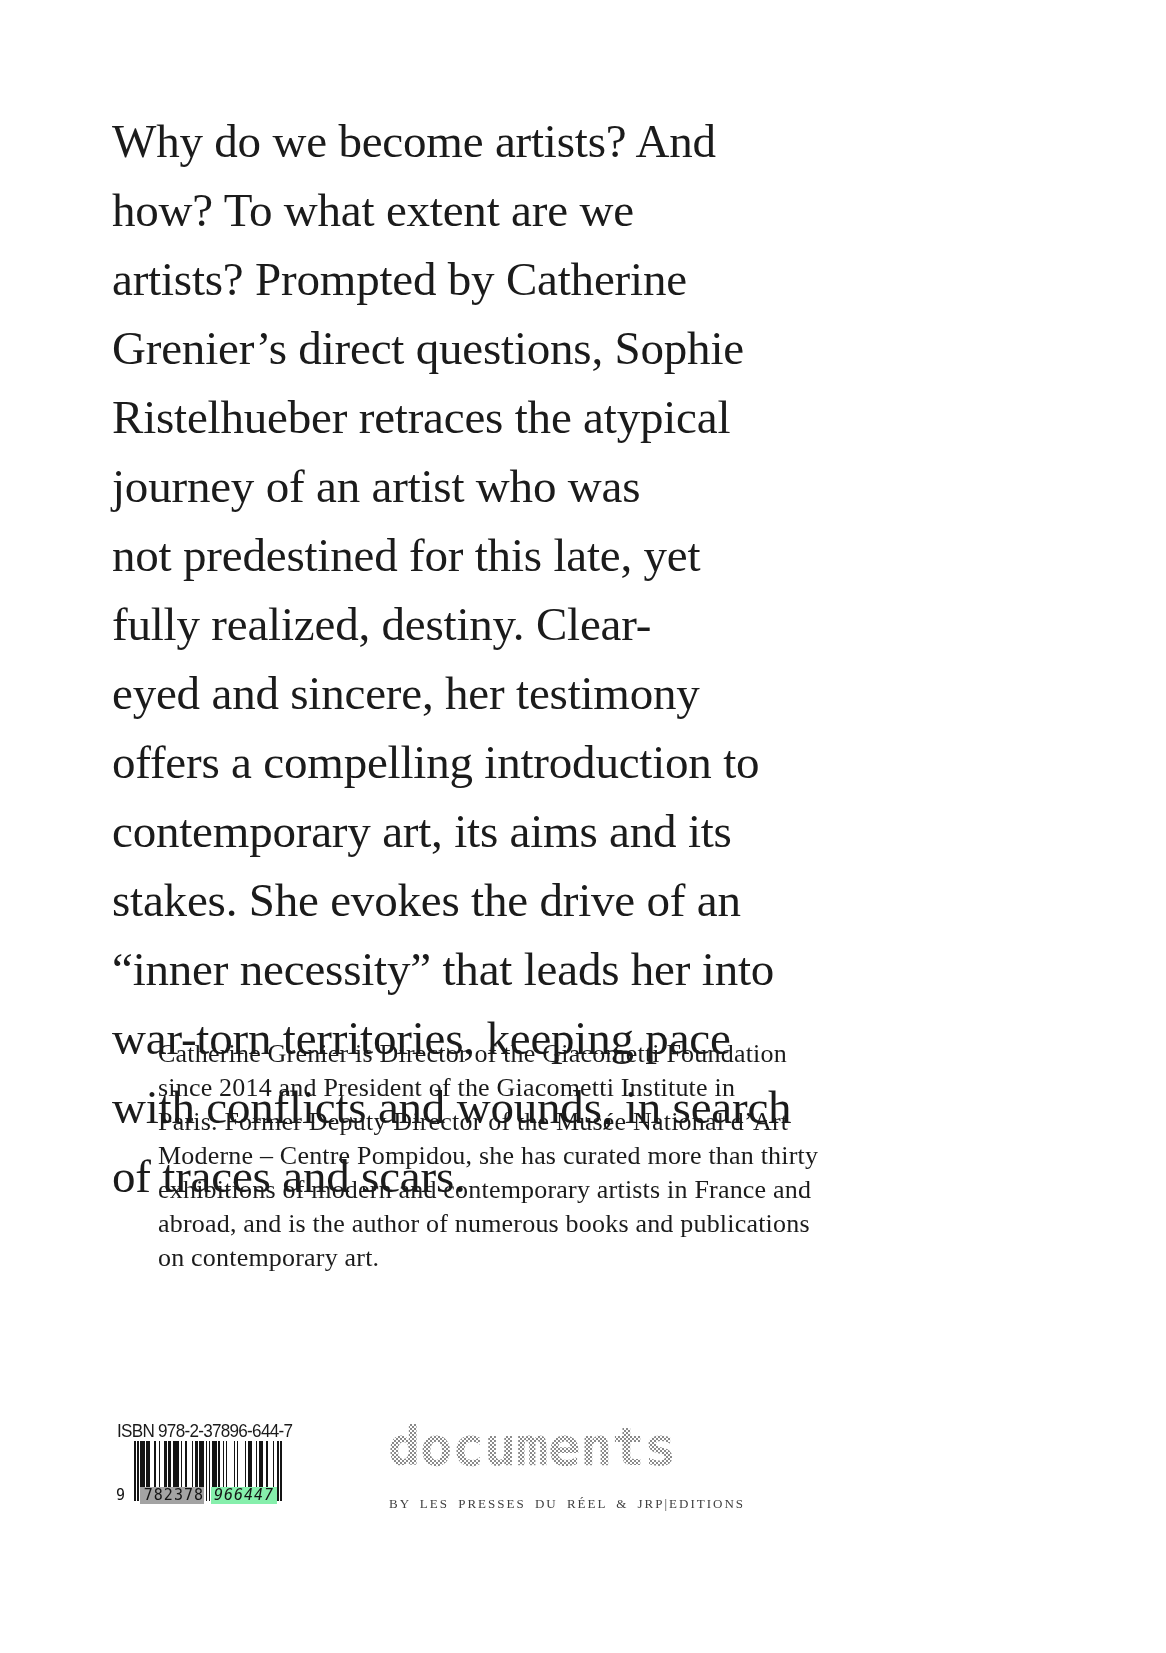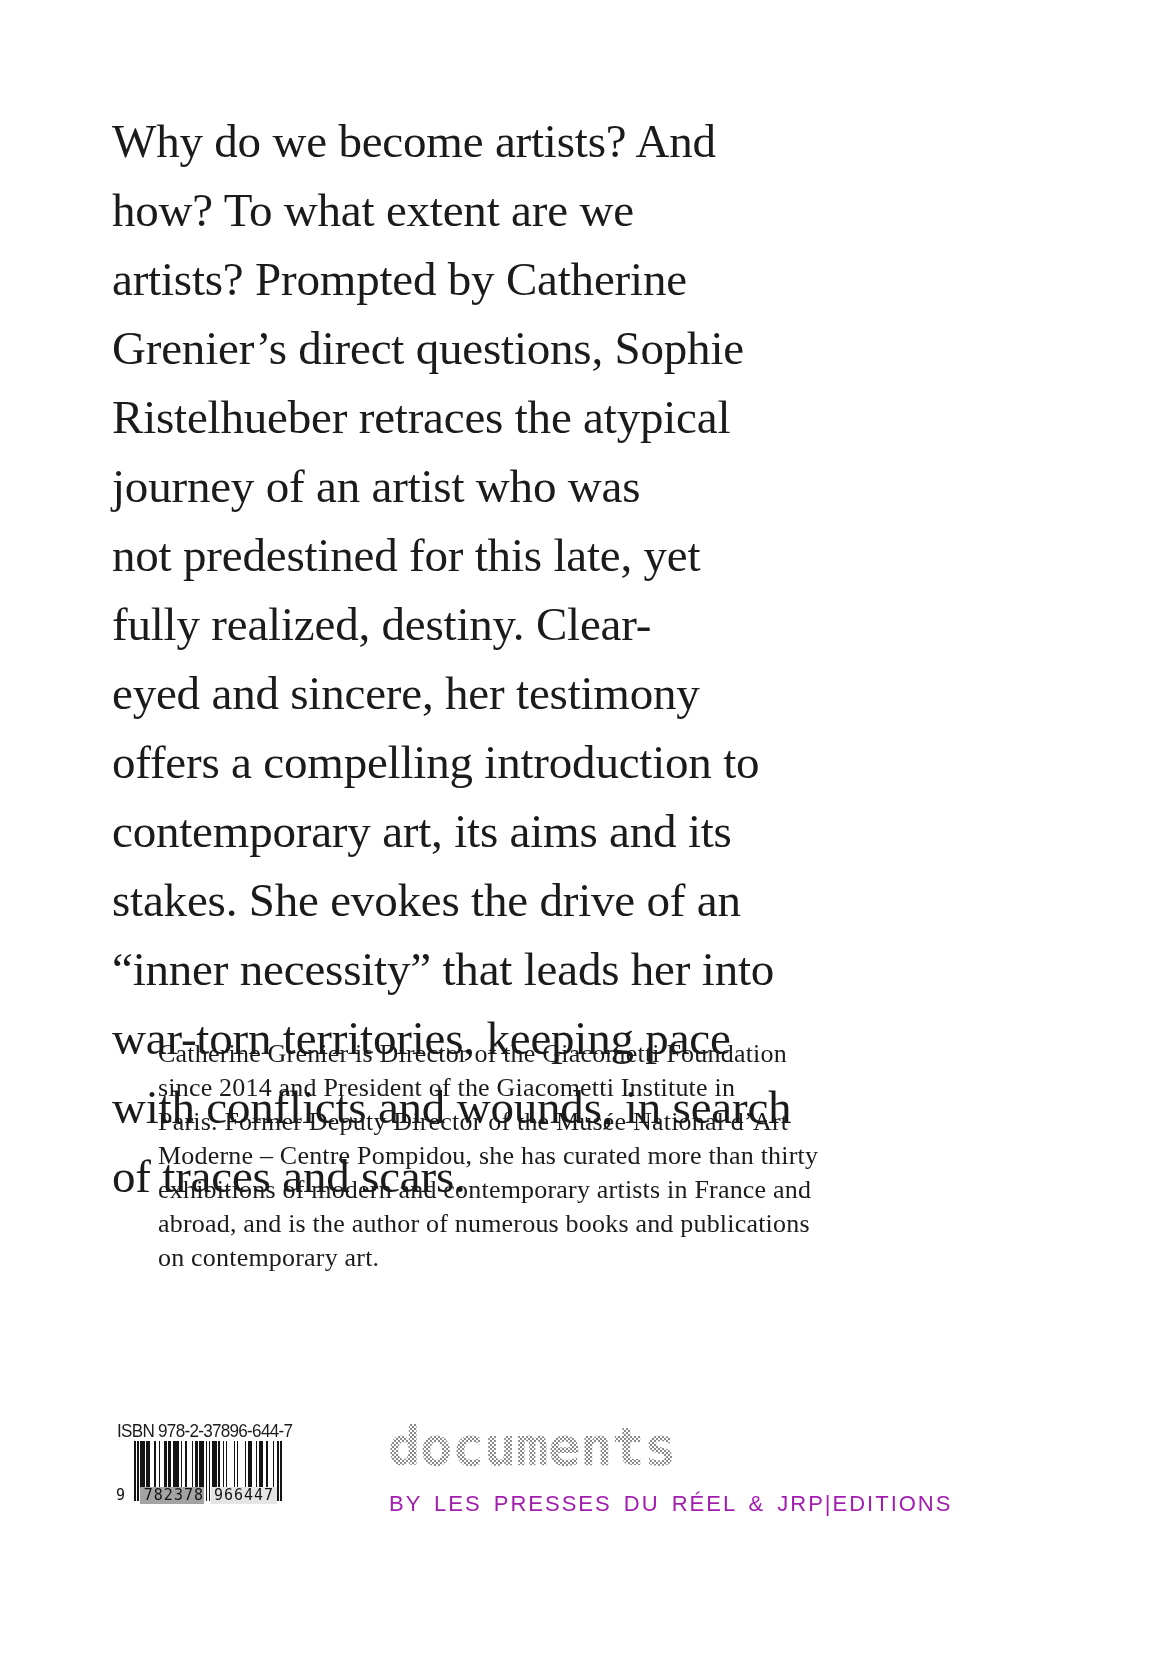--- a/index.html
+++ b/index.html
@@ -72,21 +72,21 @@
     width: 100%;
     height: 18px;
     font-family: "DejaVu Sans Mono", monospace;
     font-size: 15px;
     line-height: 17px;
     color: #141414;
   }
   .barcode-digits span { position: absolute; top: 0; display: block; }
   .bc-first  { left: 2px;  width: 16px; text-align: left; }
   .bc-g1 { left: 26px; width: 64px; text-align: right; background: #a3a3a3; letter-spacing: 1px; }
-  .bc-g2 { left: 97px; width: 66px; text-align: center; background: #e5e5e5; letter-spacing: 1px; }
+  .bc-g2 { left: 97px; width: 66px; text-align: center; background: #86efac; letter-spacing: 1px; font-style: italic; }
 
   
   .doc-logo {
     left: 388px;
     top: 1420px;
     font-family: "DejaVu Sans Mono", monospace;
     font-size: 54px;
     line-height: 54px;
     font-weight: bold;
     letter-spacing: -0.5px;
@@ -95,26 +95,26 @@
     background-size: 4px 4px;
     -webkit-background-clip: text;
     background-clip: text;
     white-space: nowrap;
   }
 
   
   .publisher {
     left: 389px;
     top: 1493px;
-    font-family: Liberation Sans, sans-serif;
-    font-size: 22px;
+    font-family: Liberation Serif, serif;
+    font-size: 13px;
     line-height: 21px;
     letter-spacing: 2px;
     word-spacing: 4px;
-    color: #a21caf;
+    color: #404040;
     white-space: nowrap;
   }
 </style>
 </head>
 <body>
 
 <div class="abs blurb">Why do we become artists? And
 how? To what extent are we
 artists? Prompted by Catherine
 Grenier’s direct questions, Sophie

